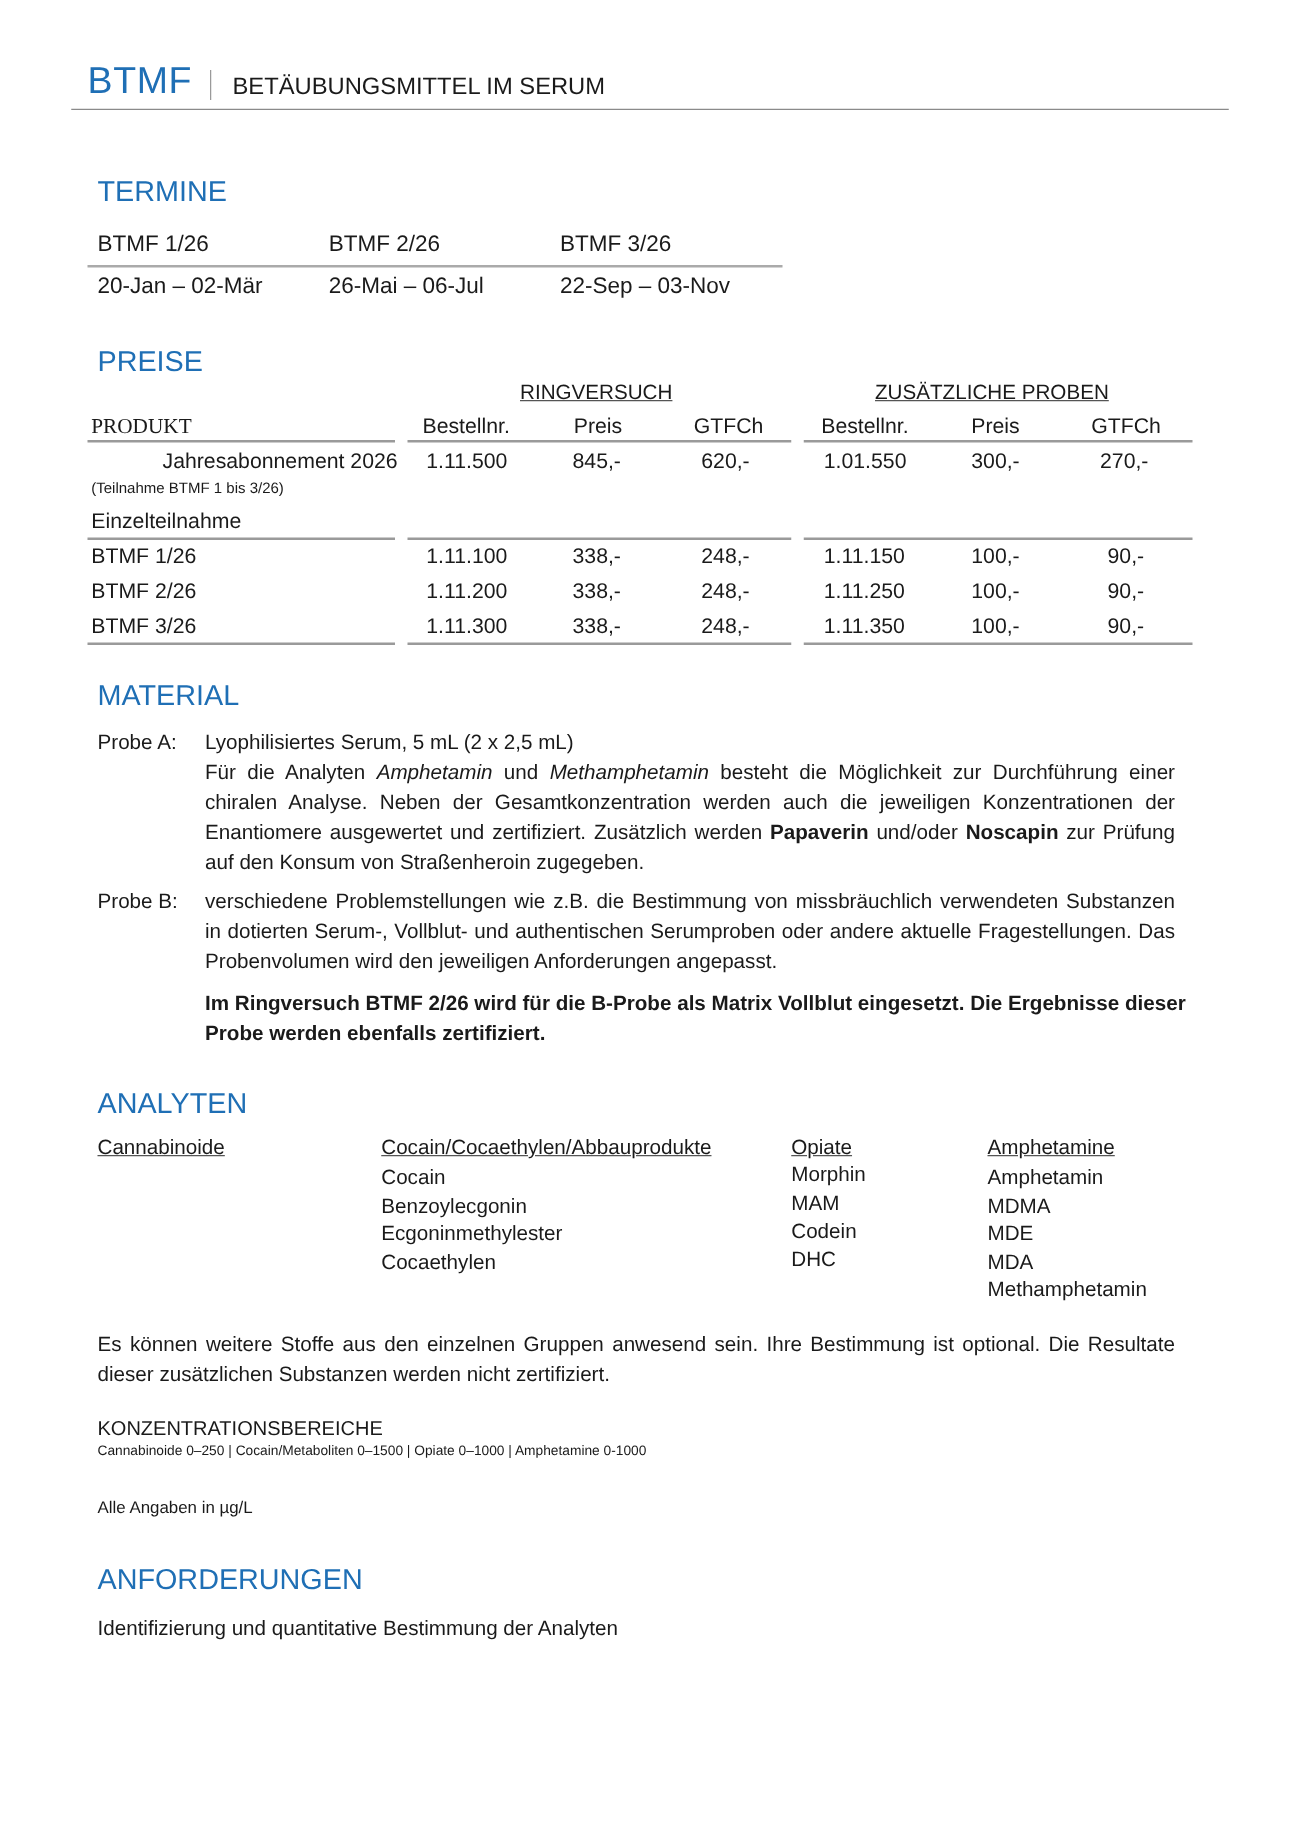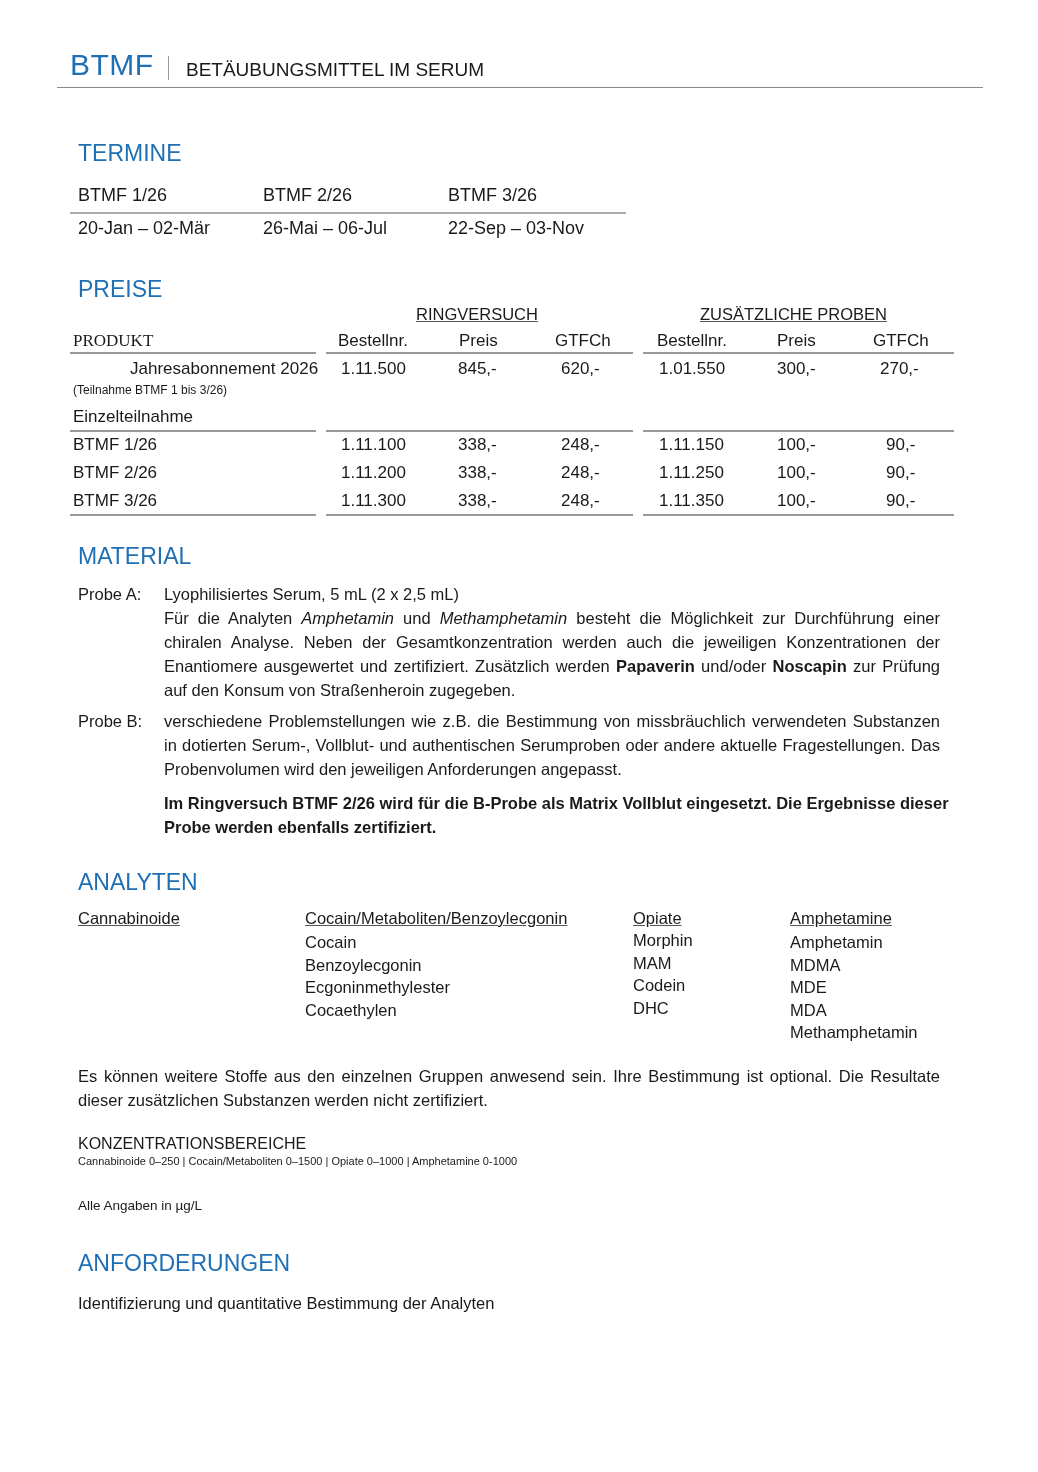--- a/index.html
+++ b/index.html
@@ -117,21 +117,21 @@
 <div class="abs body-txt justify" style="left:164px;top:709px;width:776px;">verschiedene Problemstellungen wie z.B. die Bestimmung von missbräuchlich verwendeten Substanzen in dotierten Serum-, Vollblut- und authentischen Serumproben oder andere aktuelle Fragestellungen. Das Probenvolumen wird den jeweiligen Anforderungen angepasst.</div>
 <div class="abs body-txt" style="left:164px;top:791px;width:790px;font-weight:bold;">Im Ringversuch BTMF 2/26 wird für die B-Probe als Matrix Vollblut eingesetzt. Die Ergebnisse dieser Probe werden ebenfalls zertifiziert.</div>
 
 <div class="abs blue h2" style="left:78px;top:869px;">ANALYTEN</div>
 
 <div class="abs" style="left:78px;top:909px;">
   <div class="anal-h">Cannabinoide</div>
 </div>
 
 <div class="abs" style="left:305px;top:909px;">
-  <div class="anal-h">Cocain/Metaboliten/Benzoylecgonin</div>
+  <div class="anal-h">Cocain/Cocaethylen/Abbauprodukte</div>
   <div class="anal" style="margin-top:3px;">
     <div>Cocain</div>
     <div>Benzoylecgonin</div>
     <div>Ecgoninmethylester</div>
     <div>Cocaethylen</div>
   </div>
 </div>
 
 <div class="abs" style="left:633px;top:909px;">
   <div class="anal-h">Opiate</div>

